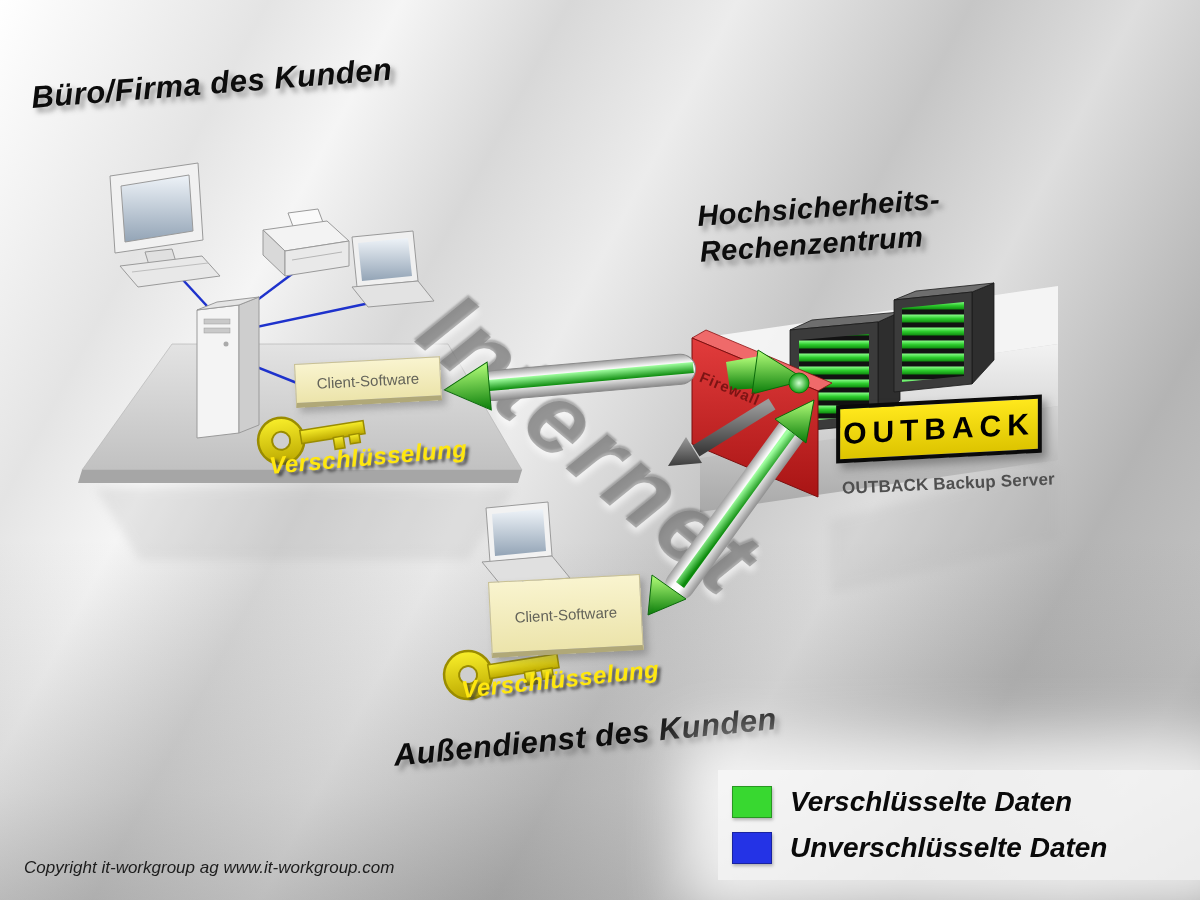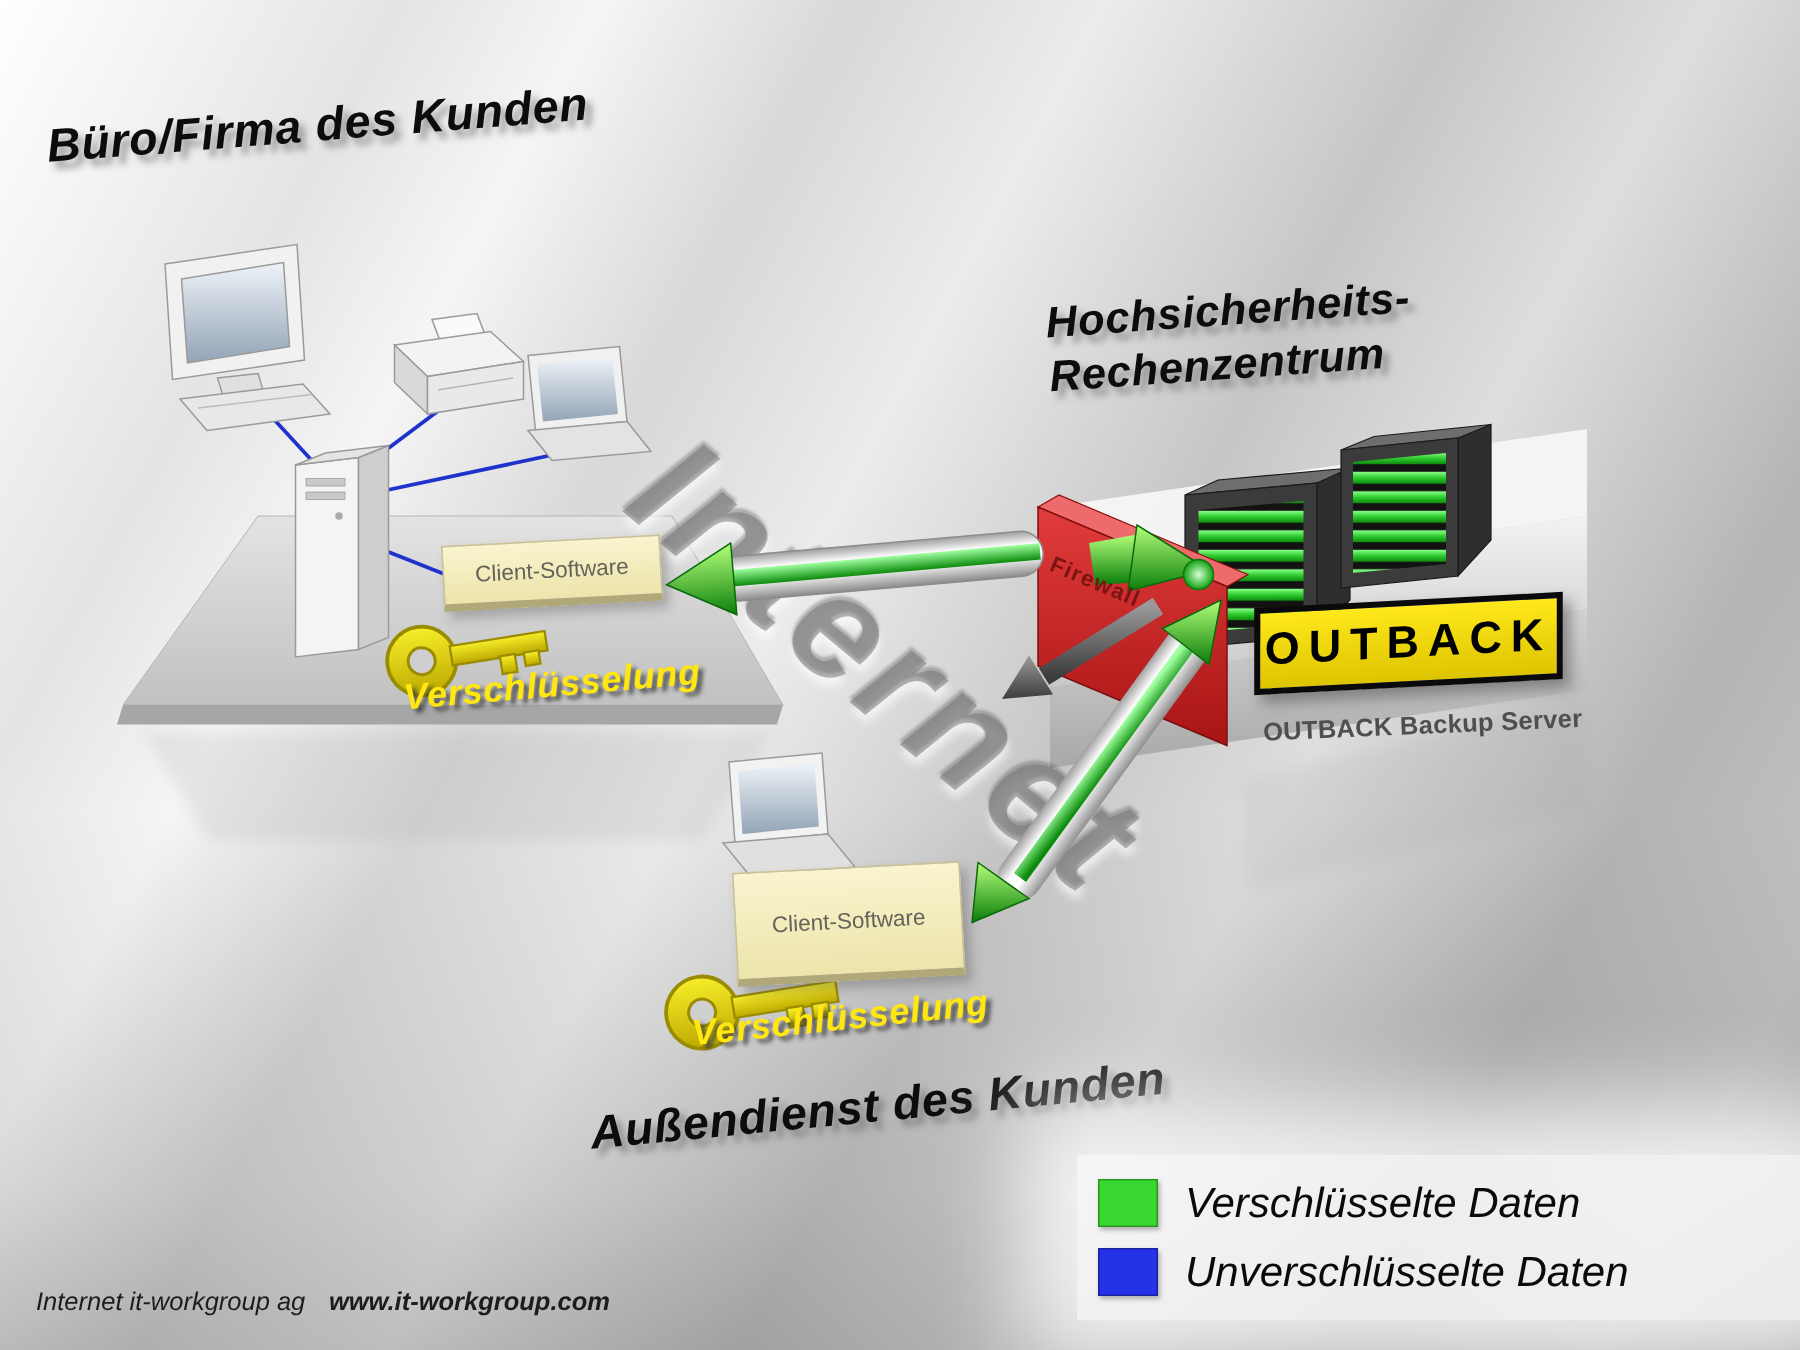--- a/index.html
+++ b/index.html
@@ -33,23 +33,23 @@
     display:flex;align-items:center;justify-content:center;
     font-weight:700;font-size:30px;letter-spacing:6px;color:#000;}
   .dc-caption{position:absolute;left:842px;top:474px;width:220px;transform:rotate(-2.5deg);
     font-weight:700;font-size:17px;color:#4f4f4f;letter-spacing:0.2px;white-space:nowrap;}
   .legend{position:absolute;left:718px;top:770px;width:462px;padding:12px 14px;
     background:rgba(255,255,255,0.82);box-shadow:0 0 55px 35px rgba(255,255,255,0.8);}
   .legend-row{display:flex;align-items:center;margin:4px 0 14px 0;}
   .legend-row:last-child{margin-bottom:4px;align-items:flex-end;}
   .legend-swatch{width:38px;height:30px;border:1px solid rgba(0,0,0,0.3);
     box-shadow:1px 2px 3px rgba(80,80,80,0.4);}
-  .legend-label{font-style:italic;font-weight:400;font-size:28px;color:#0a0a0a;margin-left:18px;white-space:nowrap;}
+  .legend-label{font-style:italic;font-weight:700;font-size:28px;color:#0a0a0a;margin-left:18px;white-space:nowrap;}
   .footer{position:absolute;left:24px;top:858px;font-style:italic;font-size:17px;color:#1c1c1c;white-space:nowrap;}
-  .footer .url{font-weight:700;margin-left:11px;}
+  .footer .url{font-weight:400;margin-left:0;}
 </style>
 </head>
 <body>
 
 <div class="stage">
   <div class="floor-shade"></div>
 
   <svg class="layer" width="1200" height="900">
     <defs>
       <linearGradient id="screenGrad" x1="0" y1="0" x2="0" y2="1">
@@ -282,16 +282,16 @@
       <div class="legend-swatch" style="background-color: rgb(56, 216, 48);"></div>
       <div class="legend-label">Verschlüsselte Daten</div>
     </div>
     <div class="legend-row">
       <div class="legend-swatch" style="background-color: rgb(36, 51, 230);"></div>
       <div class="legend-label">Unverschlüsselte Daten</div>
     </div>
   </div>
 
   <div class="footer">
-    <span>Internet it-workgroup ag</span>
+    <span>Copyright it-workgroup ag</span>
     <span class="url">www.it-workgroup.com</span>
   </div>
 </div>
 
 </body></html>

